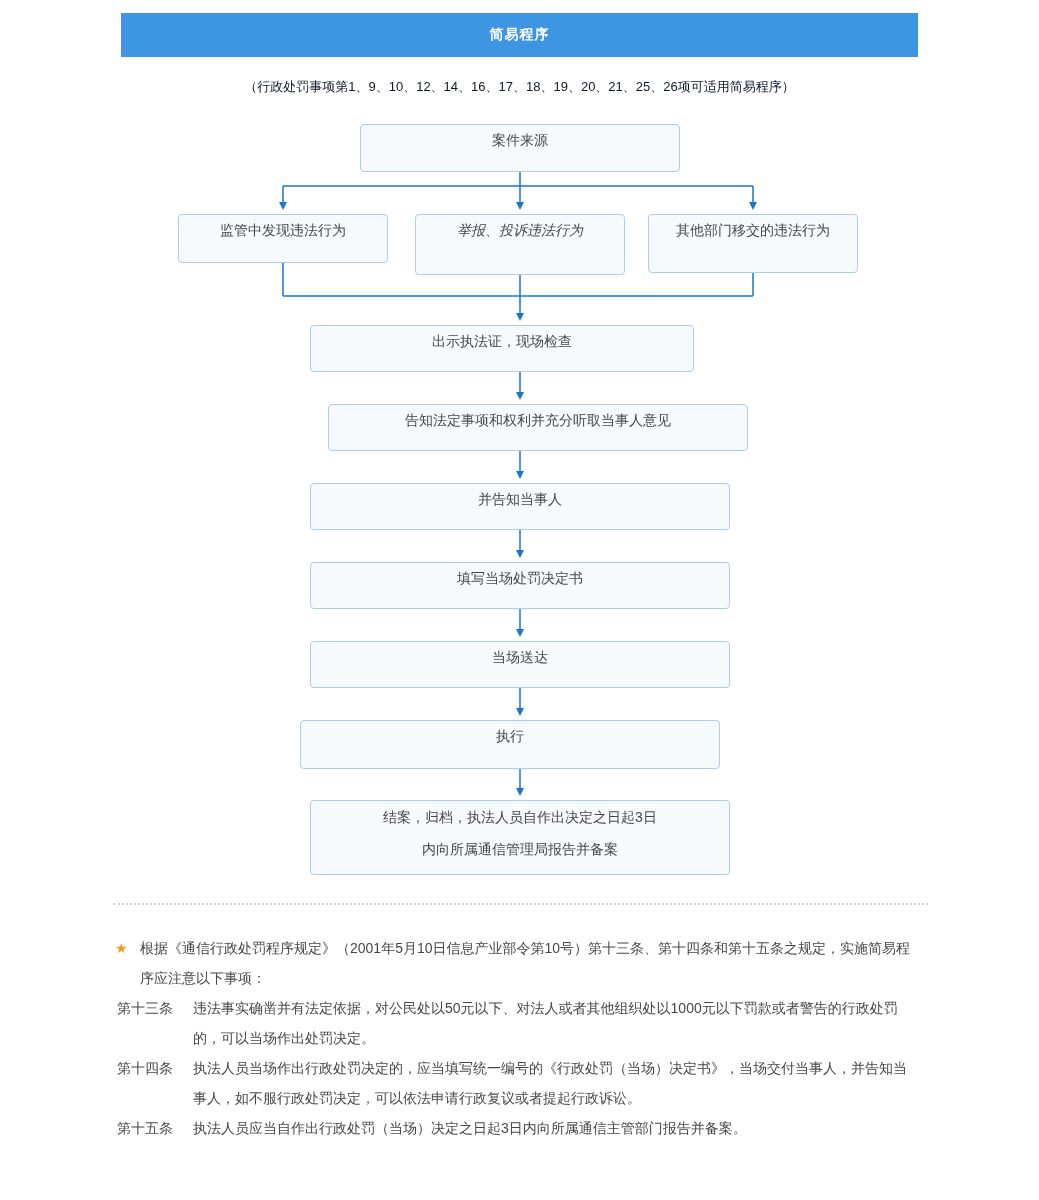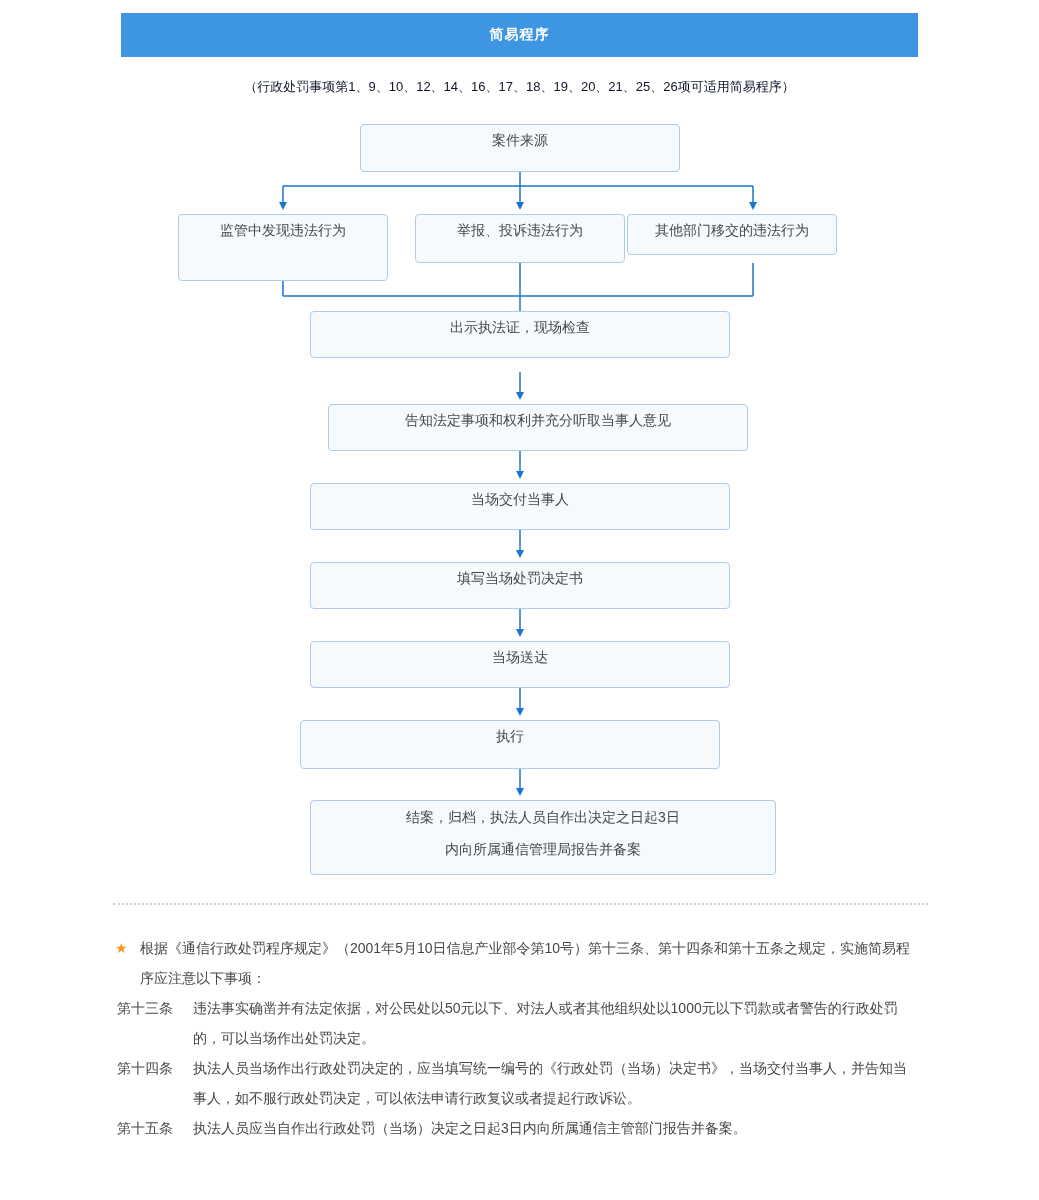--- a/index.html
+++ b/index.html
@@ -46,30 +46,30 @@
     border: 1px solid #aecce9;
     border-radius: 4px;
     display: flex; flex-direction: column;
     align-items: center; justify-content: flex-start;
     font-size: 14px;
     color: #474747;
     text-align: center;
     line-height: 30px;
   }
   .box-source { left: 360px; top: 124px; width: 320px; height: 48px; }
-  .box-branch-1 { left: 178px; top: 214px; width: 210px; height: 67px; }
-  .box-branch-2 { left: 415px; top: 214px; width: 210px; height: 49px; }
-  .box-branch-3 { left: 627px; top: 214px; width: 210px; height: 41px; }
-  .box-step-1 { left: 310px; top: 311px; width: 420px; height: 47px; }
+  .box-branch-1 { left: 178px; top: 214px; width: 210px; height: 49px; }
+  .box-branch-2 { left: 415px; top: 214px; width: 210px; height: 61px; font-style: italic; }
+  .box-branch-3 { left: 648px; top: 214px; width: 210px; height: 59px; }
+  .box-step-1 { left: 310px; top: 325px; width: 384px; height: 47px; }
   .box-step-2 { left: 310px; top: 404px; width: 420px; height: 47px; margin-left: 18px; }
   .box-step-3 { left: 310px; top: 483px; width: 420px; height: 47px; }
   .box-step-4 { left: 310px; top: 562px; width: 420px; height: 47px; }
   .box-step-5 { left: 310px; top: 641px; width: 420px; height: 47px; }
   .box-step-6 { left: 300px; top: 720px; width: 420px; height: 49px; }
-  .box-final  { left: 310px; top: 800px; width: 466px; height: 75px; line-height: 32px; }
+  .box-final  { left: 310px; top: 800px; width: 420px; height: 75px; line-height: 32px; }
   .divider {
     position: absolute;
     left: 113px; top: 903px;
     width: 815px; height: 0;
     border-top: 2px dotted #cfcfcf;
   }
   .notes {
     position: absolute;
     left: 113px; top: 933px;
     width: 806px;
@@ -160,21 +160,21 @@
     <span>其他部门移交的违法行为</span>
   </div>
 
   <div class="flow-box box-step-1">
     <span>出示执法证，现场检查</span>
   </div>
   <div class="flow-box box-step-2">
     <span>告知法定事项和权利并充分听取当事人意见</span>
   </div>
   <div class="flow-box box-step-3">
-    <span>当场交付当事人</span>
+    <span>并告知当事人</span>
   </div>
   <div class="flow-box box-step-4">
     <span>填写当场处罚决定书</span>
   </div>
   <div class="flow-box box-step-5">
     <span>当场送达</span>
   </div>
   <div class="flow-box box-step-6">
     <span>执行</span>
   </div>

